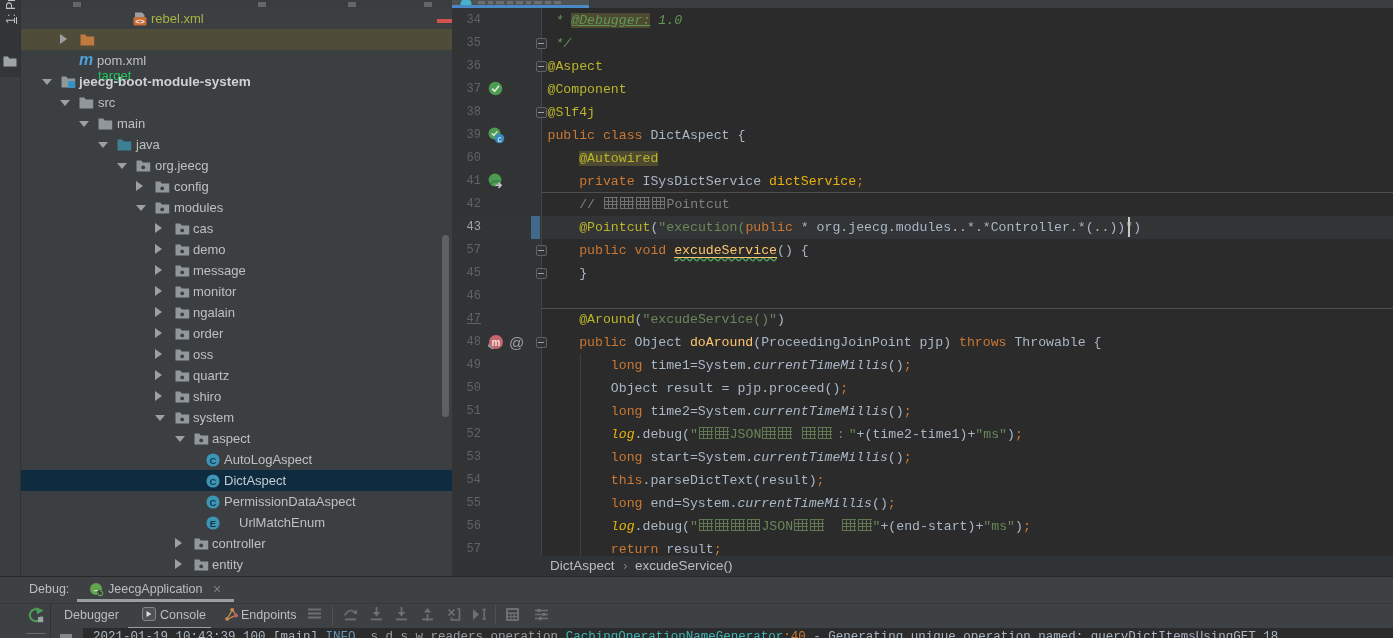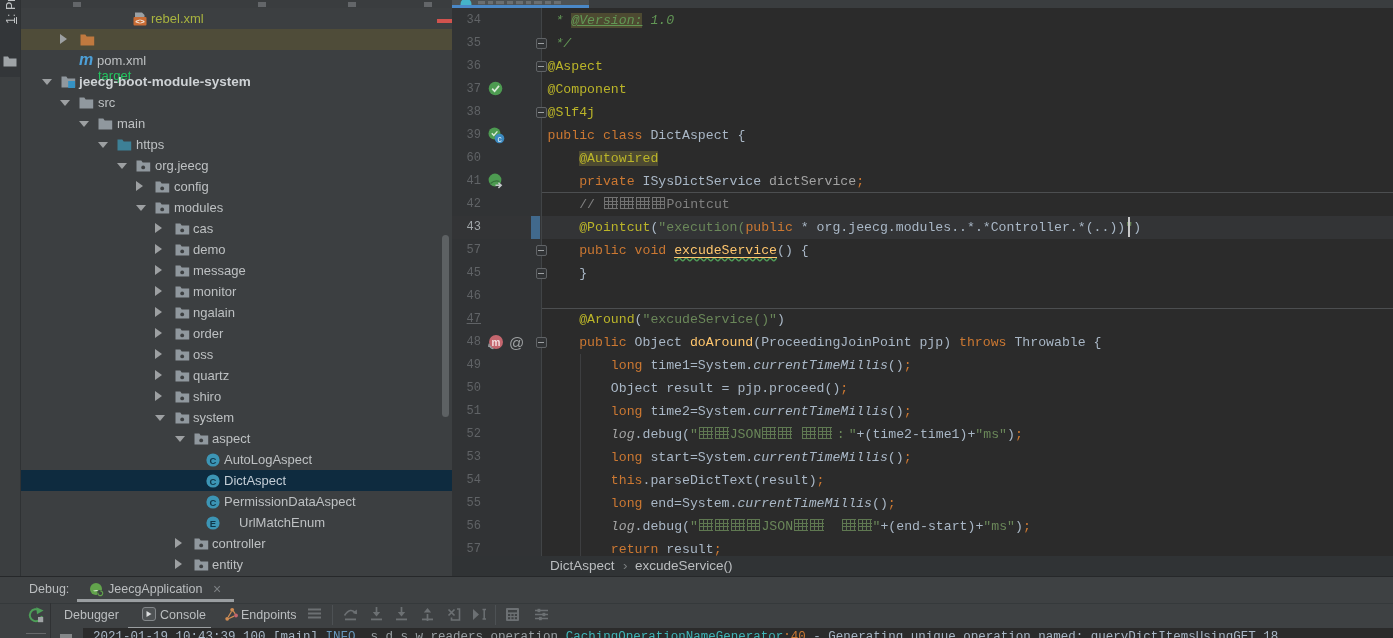--- a/index.html
+++ b/index.html
@@ -17,21 +17,21 @@
   #editor{position:absolute;left:452px;top:0;width:941px;height:556px;background:#2b2b2b;overflow:hidden;}
   #gutterbg{position:absolute;left:0;top:8px;width:89px;height:548px;background:#313335;}
   #gutter{position:absolute;left:0;top:0;width:110px;height:556px;}
   .lnum{position:absolute;left:0;width:29px;text-align:right;font-family:"Liberation Mono",monospace;font-size:12px;line-height:23px;height:23px;color:#606366;}
   .cl{position:absolute;left:95.5px;height:23px;line-height:23px;font-family:"Liberation Mono",monospace;font-size:13.2px;color:#a9b7c6;white-space:pre;}
   .kw{color:#cc7832;}
   .an{color:#bbb529;}
   .st{color:#6a8759;}
   .cm{color:#808080;}
   .dc{color:#629755;font-style:italic;}
-  .fld{color:#a3a3a3;}
+  .fld{color:#eab308;}
   .mth{color:#ffc66d;}
   .smc{color:#cc7832;}
   .ital{font-style:italic;}
   .fold{position:absolute;left:83.5px;width:9px;height:9px;border:1px solid #606366;border-radius:2px;background:#313335;}
   .fold:after{content:"";position:absolute;left:1.5px;top:3.5px;width:6px;height:1px;background:#9da0a2;}
   
   .cj{display:inline-block;width:13.9px;height:12px;margin:0 1px -1px 1px;
       background-image:repeating-linear-gradient(0deg,currentColor 0 1px,transparent 1px 3.6px),
                         repeating-linear-gradient(90deg,currentColor 0 1px,transparent 1px 3.9px);
       background-size:100% 100%;opacity:.84;}
@@ -100,21 +100,21 @@
           <svg class="ico" style="left:77px" width="15" height="14">
             <path d="M0.5 1.5 h4.8 l1.4 2.1 h7.5 v9 h-13.7 z" fill="#90989e"></path>
           </svg>
           <span class="lb" style="left:96px;">main</span>
         </div>
     <div class="tr" style="top:134px;">
           <span class="arw-d" style="left:77px"></span>
           <svg class="ico" style="left:96px" width="15" height="14">
             <path d="M0.5 1.5 h4.8 l1.4 2.1 h7.5 v9 h-13.7 z" fill="#3d8096"></path>
           </svg>
-          <span class="lb" style="left:115px;">https</span>
+          <span class="lb" style="left:115px;">java</span>
         </div>
     <div class="tr" style="top:155px;">
           <span class="arw-d" style="left:96px"></span>
           <svg class="ico" style="left:115px" width="15" height="14">
             <path d="M0.5 1.5 h4.8 l1.4 2.1 h7.5 v9 h-13.7 z" fill="#90989e"></path>
             <circle cx="7.2" cy="8.4" r="1.9" fill="#3c3f41"></circle>
           </svg>
           <span class="lb" style="left:134px;">org.jeecg</span>
         </div>
     <div class="tr" style="top:176px;">
@@ -351,21 +351,21 @@
           <path d="M1.5 11.5 a5 5 0 0 0 4 3.2 m-4.2 -5 l-0.6 2.6 l2.6 0.4" stroke="#9da0a2" stroke-width="1.3" fill="none"></path>
         </svg>
       <span class="abs" style="left:57px;top:331px;font-size:15px;line-height:23px;color:#9da0a2;font-family:Liberation Sans;">@</span>
       </div>
 
     <div class="abs" style="left:90px;top:192px;width:851px;height:1px;background:#4c4e50;"></div>
     <div class="abs" style="left:90px;top:308px;width:851px;height:1px;background:#4c4e50;"></div>
 
     <div class="abs" style="left:127.5px;top:354px;width:1px;height:202px;background:#3d3e40;"></div>
     <div id="code">
-      <div class="cl" style="top:9px"><span class="dc"> * </span><span class="dc" style="background:#4d4a31;text-decoration:underline;">@Version:</span><span class="dc"> 1.0</span></div>
+      <div class="cl" style="top:9px"><span class="dc"> * </span><span class="dc" style="background:#4d4a31;text-decoration:underline;">@Debugger:</span><span class="dc"> 1.0</span></div>
       <div class="cl" style="top:32px"><span class="dc"> */</span></div>
       <div class="cl" style="top:55px"><span class="an">@Aspect</span></div>
       <div class="cl" style="top:78px"><span class="an">@Component</span></div>
       <div class="cl" style="top:101px"><span class="an">@Slf4j</span></div>
       <div class="cl" style="top:124px"><span class="kw">public class</span> DictAspect {</div>
       <div class="cl" style="top:147px">    <span class="an" style="background:#4d4a31;">@Autowired</span></div>
       <div class="cl" style="top:170px">    <span class="kw">private</span> ISysDictService <span class="fld">dictService</span><span class="smc">;</span></div>
       <div class="cl" style="top:193px">    <span class="cm">// <i class="cj"></i><i class="cj"></i><i class="cj"></i><i class="cj"></i>Pointcut</span></div>
       <div class="cl" style="top:216px">    <span class="an">@Pointcut</span>(<span class="st">"execution(</span><span class="kw">public</span> * org.jeecg.modules..*.*Controller.*(..))<span class="st">"</span>)</div>
       <div class="cl" style="top:239px">    <span class="kw">public void</span> <span style="text-decoration:underline wavy #4f9e58;text-underline-offset:3px;"><span class="mth" style="text-decoration:underline;">excudeService</span></span>() {</div>

